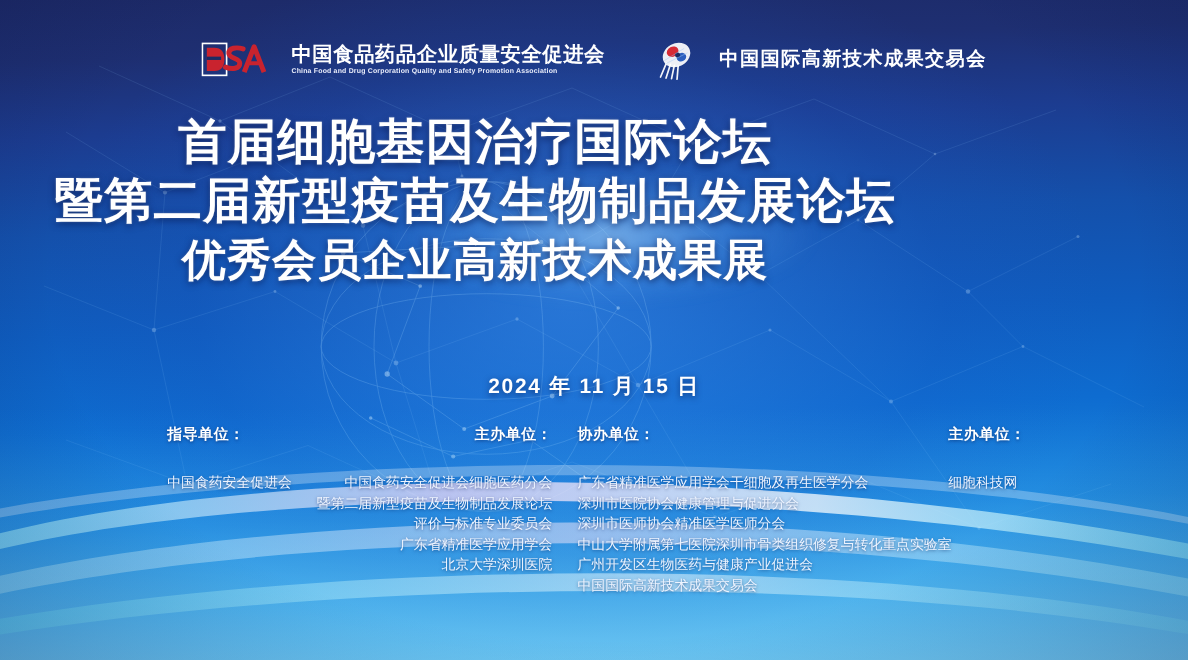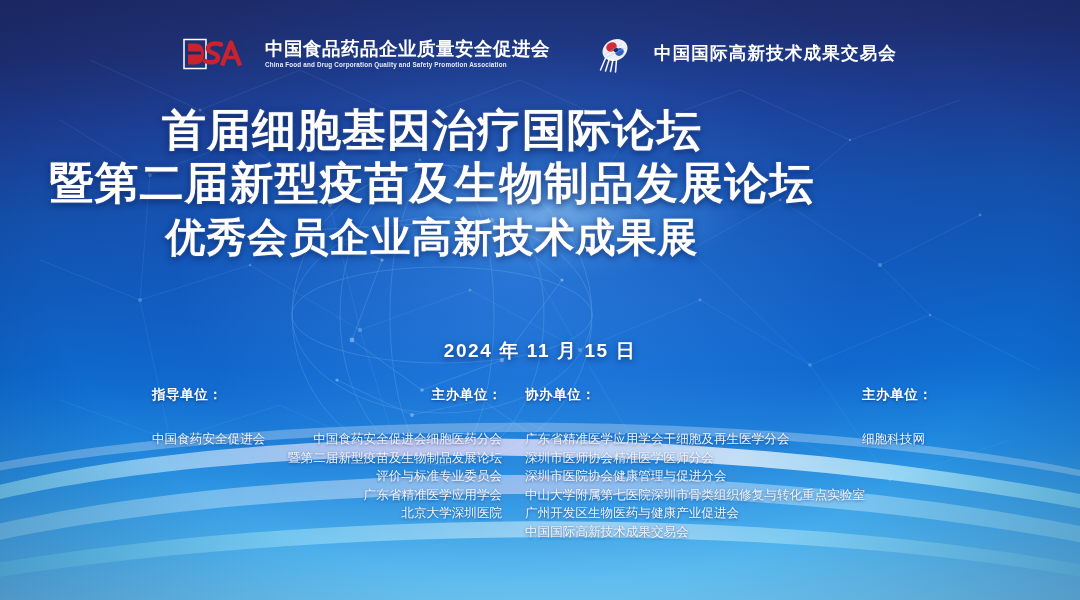--- a/index.html
+++ b/index.html
@@ -256,22 +256,22 @@
       <div class="col-item">中国食药安全促进会细胞医药分会</div>
       <div class="col-item">暨第二届新型疫苗及生物制品发展论坛</div>
       <div class="col-item">评价与标准专业委员会</div>
       <div class="col-item">广东省精准医学应用学会</div>
       <div class="col-item">北京大学深圳医院</div>
     </div>
 
     <div class="col c3">
       <div class="col-title">协办单位：</div>
       <div class="col-item">广东省精准医学应用学会干细胞及再生医学分会</div>
+      <div class="col-item">深圳市医院协会健康管理与促进分会</div>
       <div class="col-item">深圳市医师协会精准医学医师分会</div>
-      <div class="col-item">深圳市医院协会健康管理与促进分会</div>
       <div class="col-item">中山大学附属第七医院深圳市骨类组织修复与转化重点实验室</div>
       <div class="col-item">广州开发区生物医药与健康产业促进会</div>
       <div class="col-item">中国国际高新技术成果交易会</div>
     </div>
 
     <div class="col c4">
       <div class="col-title">主办单位：</div>
       <div class="col-item">细胞科技网</div>
     </div>
 

